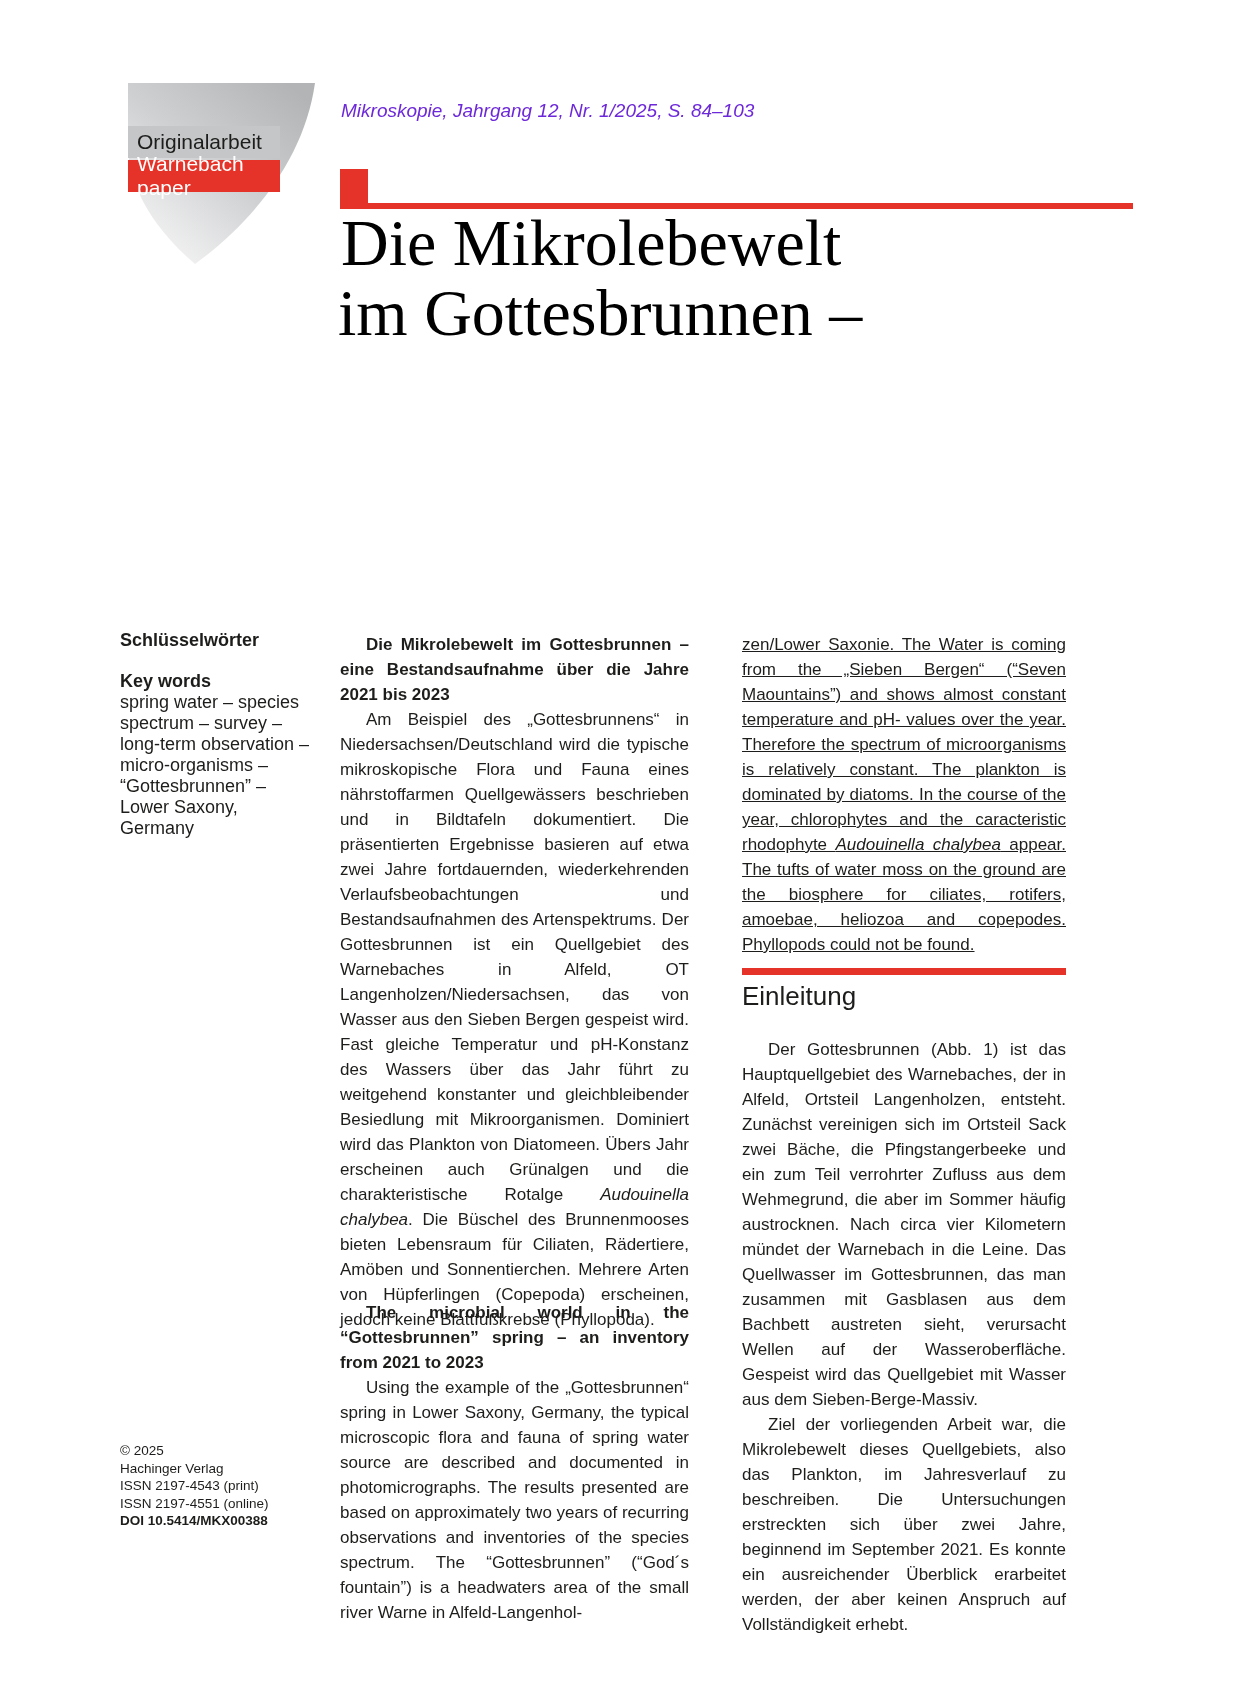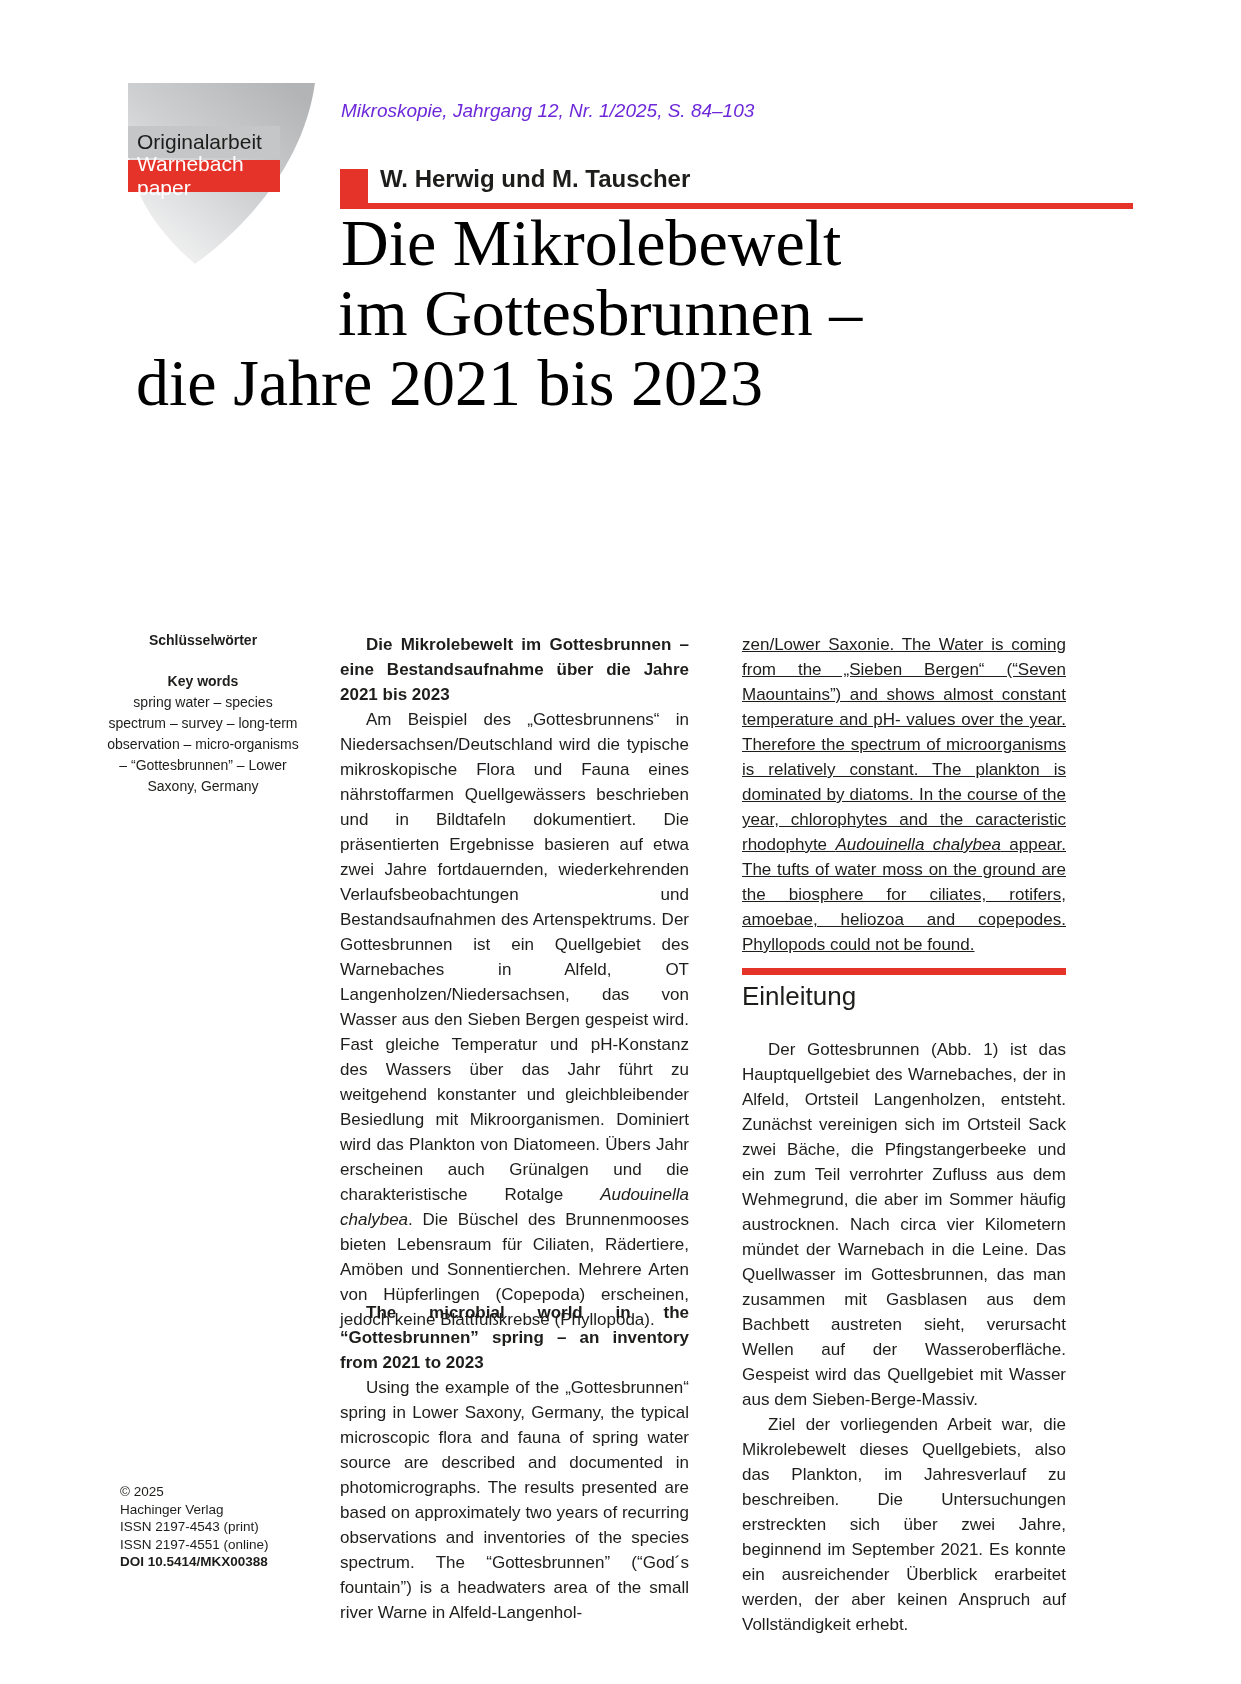--- a/index.html
+++ b/index.html
@@ -27,24 +27,24 @@
   .journal-line{position:absolute;left:341px;top:100px;font-style:italic;font-size:19px;color:#6d28d9;}
   .author-square{position:absolute;left:340px;top:169px;width:28px;height:40px;background:var(--accent-red);}
   .authors{position:absolute;left:380px;top:165px;font-weight:bold;font-size:24px;color:#1d1d1b;}
   .author-rule{position:absolute;left:340px;top:203px;width:793px;height:6px;background:var(--accent-red);}
   
   .title{position:absolute;left:136px;top:208px;width:920px;
          font-family:"Liberation Serif","DejaVu Serif",serif;font-size:66px;line-height:70px;color:#000;}
   .title .t0{margin-left:205px;}
   .title .t1{margin-left:202px;}
   
-  .sidebar{position:absolute;left:107px;top:630px;width:192px;font-size:14px;line-height:21px;hyphens:auto;text-align:center;}
+  .sidebar{position:absolute;left:120px;top:630px;width:192px;font-size:18px;line-height:21px;hyphens:auto;}
   .kw-label{font-weight:bold;}
   .kw-label.second{margin-top:20px;}
-  .imprint{position:absolute;left:120px;top:1483px;font-size:13.5px;line-height:17.5px;}
+  .imprint{position:absolute;left:120px;top:1442px;font-size:13.5px;line-height:17.5px;}
   .imprint .doi{font-weight:bold;}
   
   .colblock{position:absolute;text-align:justify;font-size:17px;line-height:25px;color:var(--ink);hyphens:auto;}
   .c1{left:340px;width:349px;}
   .c2{left:742px;width:324px;}
   .abs-head{font-weight:bold;text-indent:26px;text-align:justify;}
   .para{text-indent:26px;margin:0;}
   .para.noindent{text-indent:0;text-decoration:underline;}
   .section-rule{position:absolute;left:742px;top:968px;width:324px;height:7px;background:var(--accent-red);}
   .section-heading{position:absolute;left:742px;top:981px;font-size:26px;font-weight:normal;color:#1d1d1b;}
@@ -68,27 +68,25 @@
   <div class="band band-de">
     <span>Originalarbeit</span>
   </div>
   <div class="band band-en">
     <span>Warnebach paper</span>
   </div>
 
   <div class="journal-line">Mikroskopie, Jahrgang 12, Nr. 1/2025, S. 84–103</div>
 
   <div class="author-square"></div>
-  <div class="authors">W. Herwig und M. Tauscher</div>
   <div class="author-rule"></div>
 
   <div class="title">
     <div class="t0">Die Mikrolebewelt</div>
     <div class="t1">im Gottesbrunnen –</div>
-    <div class="t3">die Jahre 2021 bis 2023</div>
   </div>
 
   <div class="sidebar">
     <div class="kw-label" lang="de">Schlüsselwörter</div>
     <div class="kw-label second" lang="en">Key words</div>
     <div lang="en">spring water – species spectrum – survey – long-term observation – micro-organisms – “Gottesbrunnen” – Lower Saxony, Germany</div>
   </div>
 
   <div class="imprint">
     <div>© 2025</div>

